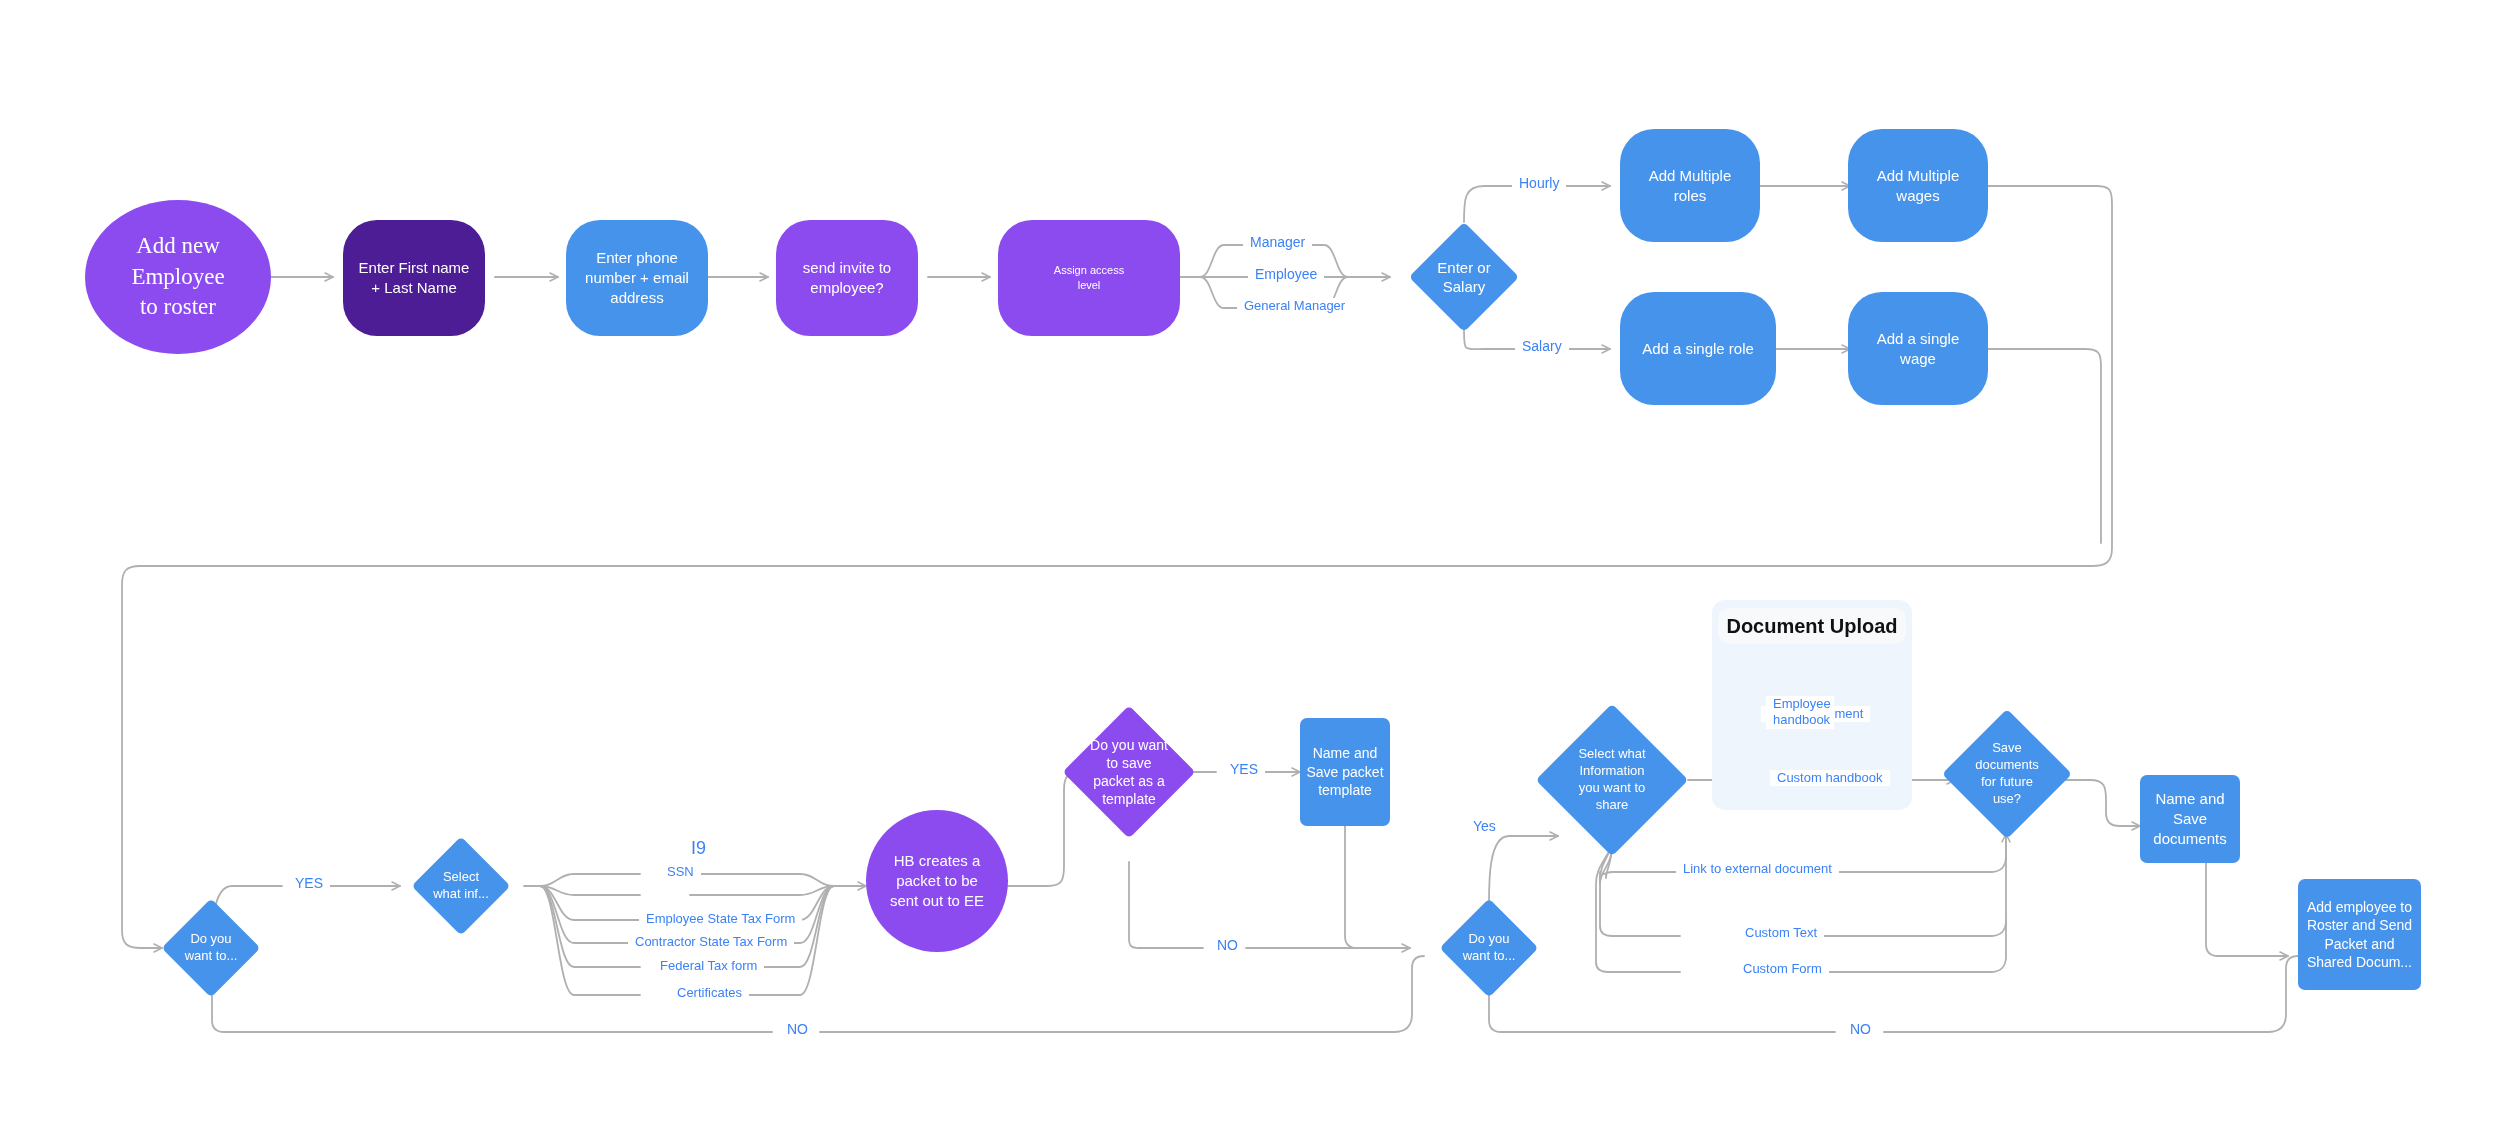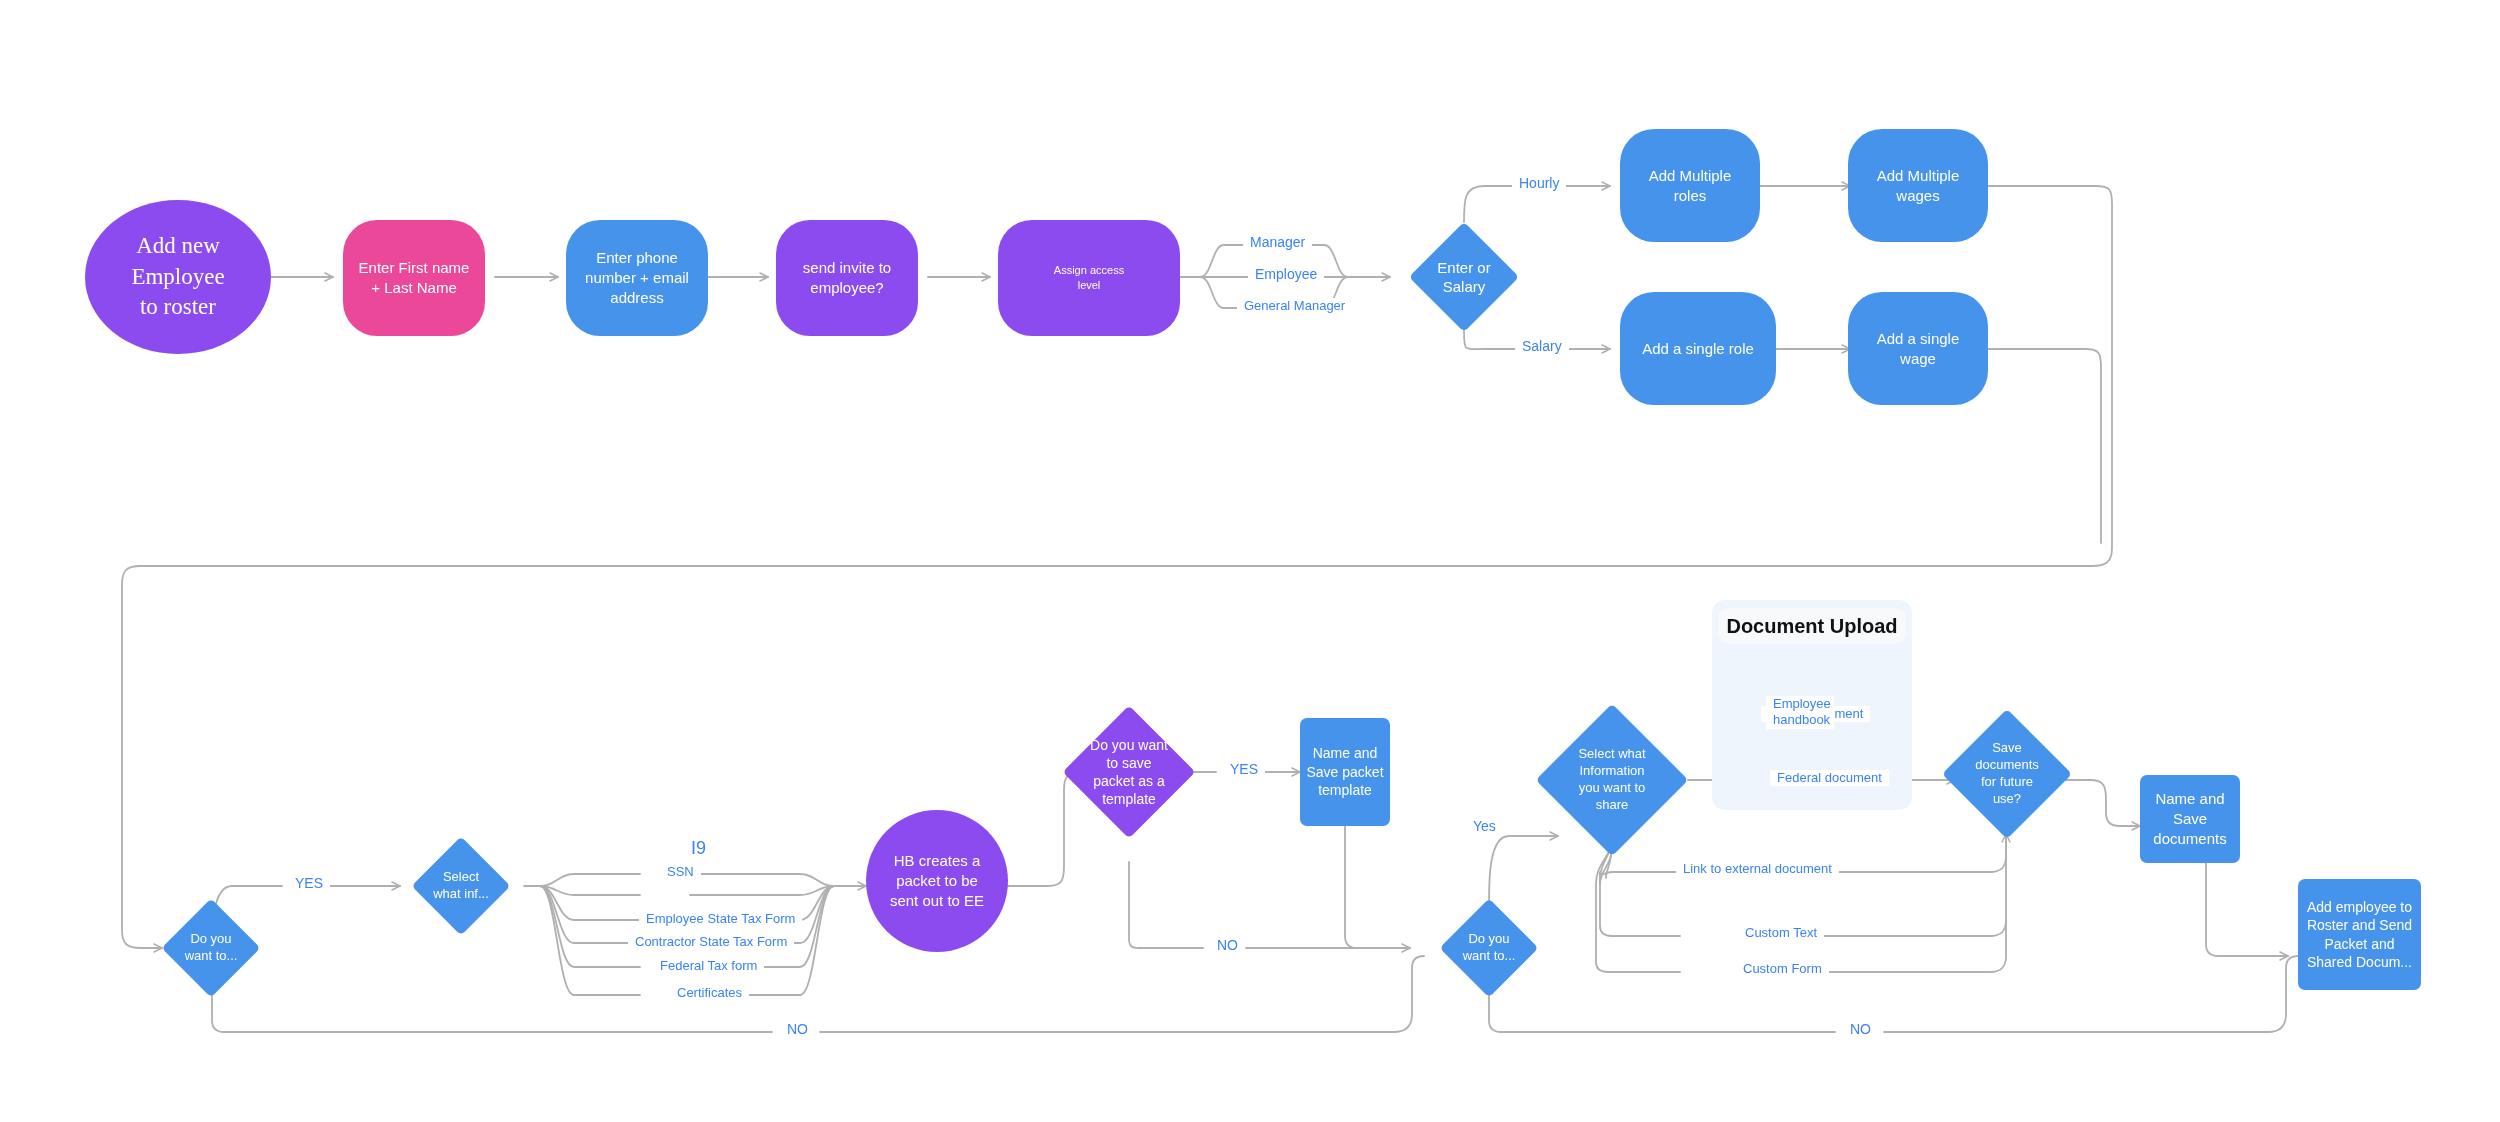--- a/index.html
+++ b/index.html
@@ -207,21 +207,21 @@
 
   <div class="group-box" style="left:1712px; top:600px; width:200px; height:210px;"></div>
   <div class="group-title" style="left:1718px; top:608px; width:188px; height:36px; font-size:20px;">Document Upload</div>
 
   <div class="node n-circle" style="left:85px; top:200px; width:186px; height:154px; background:#8c4bef; font-size:23px;font-family:Liberation Serif, serif;">
     <span class="lbl">Add new
 Employee
 to roster</span>
   </div>
 
-  <div class="node n-rrect" style="left:343px; top:220px; width:142px; height:116px; background:#ec4899; font-size:15px;">
+  <div class="node n-rrect" style="left:343px; top:220px; width:142px; height:116px; background:#4c1d95; font-size:15px;">
     <span class="lbl">Enter First name
 + Last Name</span>
   </div>
 
   <div class="node n-rrect" style="left:566px; top:220px; width:142px; height:116px; background:#4693ec; font-size:15px;">
     <span class="lbl">Enter phone
 number + email
 address</span>
   </div>
 
@@ -343,21 +343,21 @@
   <div class="edge-label" style="left:653px; top:958px; font-size:13px;">Federal Tax form</div>
   <div class="edge-label" style="left:670px; top:985px; font-size:13px;">Certificates</div>
 
   <div class="edge-label" style="left:1223px; top:761px; font-size:14px;">YES</div>
   <div class="edge-label" style="left:1210px; top:937px; font-size:14px;">NO</div>
 
   <div class="edge-label" style="left:1466px; top:818px; font-size:14px;">Yes</div>
 
   <div class="edge-label" style="left:1761px; top:670px; font-size:13px;margin-top:36px;">Policy document</div>
   <div class="edge-label" style="left:1766px; top:696px; font-size:13px; white-space:normal; width:54px; text-align:center; line-height:1.25;">Employee handbook</div>
-  <div class="edge-label" style="left:1770px; top:770px; font-size:13px;">Federal document</div>
+  <div class="edge-label" style="left:1770px; top:770px; font-size:13px;">Custom handbook</div>
 
   <div class="edge-label" style="left:1676px; top:861px; font-size:13px;">Link to external document</div>
   <div class="edge-label" style="left:1738px; top:925px; font-size:13px;">Custom Text</div>
   <div class="edge-label" style="left:1736px; top:961px; font-size:13px;">Custom Form</div>
 
   <div class="edge-label" style="left:780px; top:1021px; font-size:14px;">NO</div>
   <div class="edge-label" style="left:1843px; top:1021px; font-size:14px;">NO</div>
 
 </div>
 

